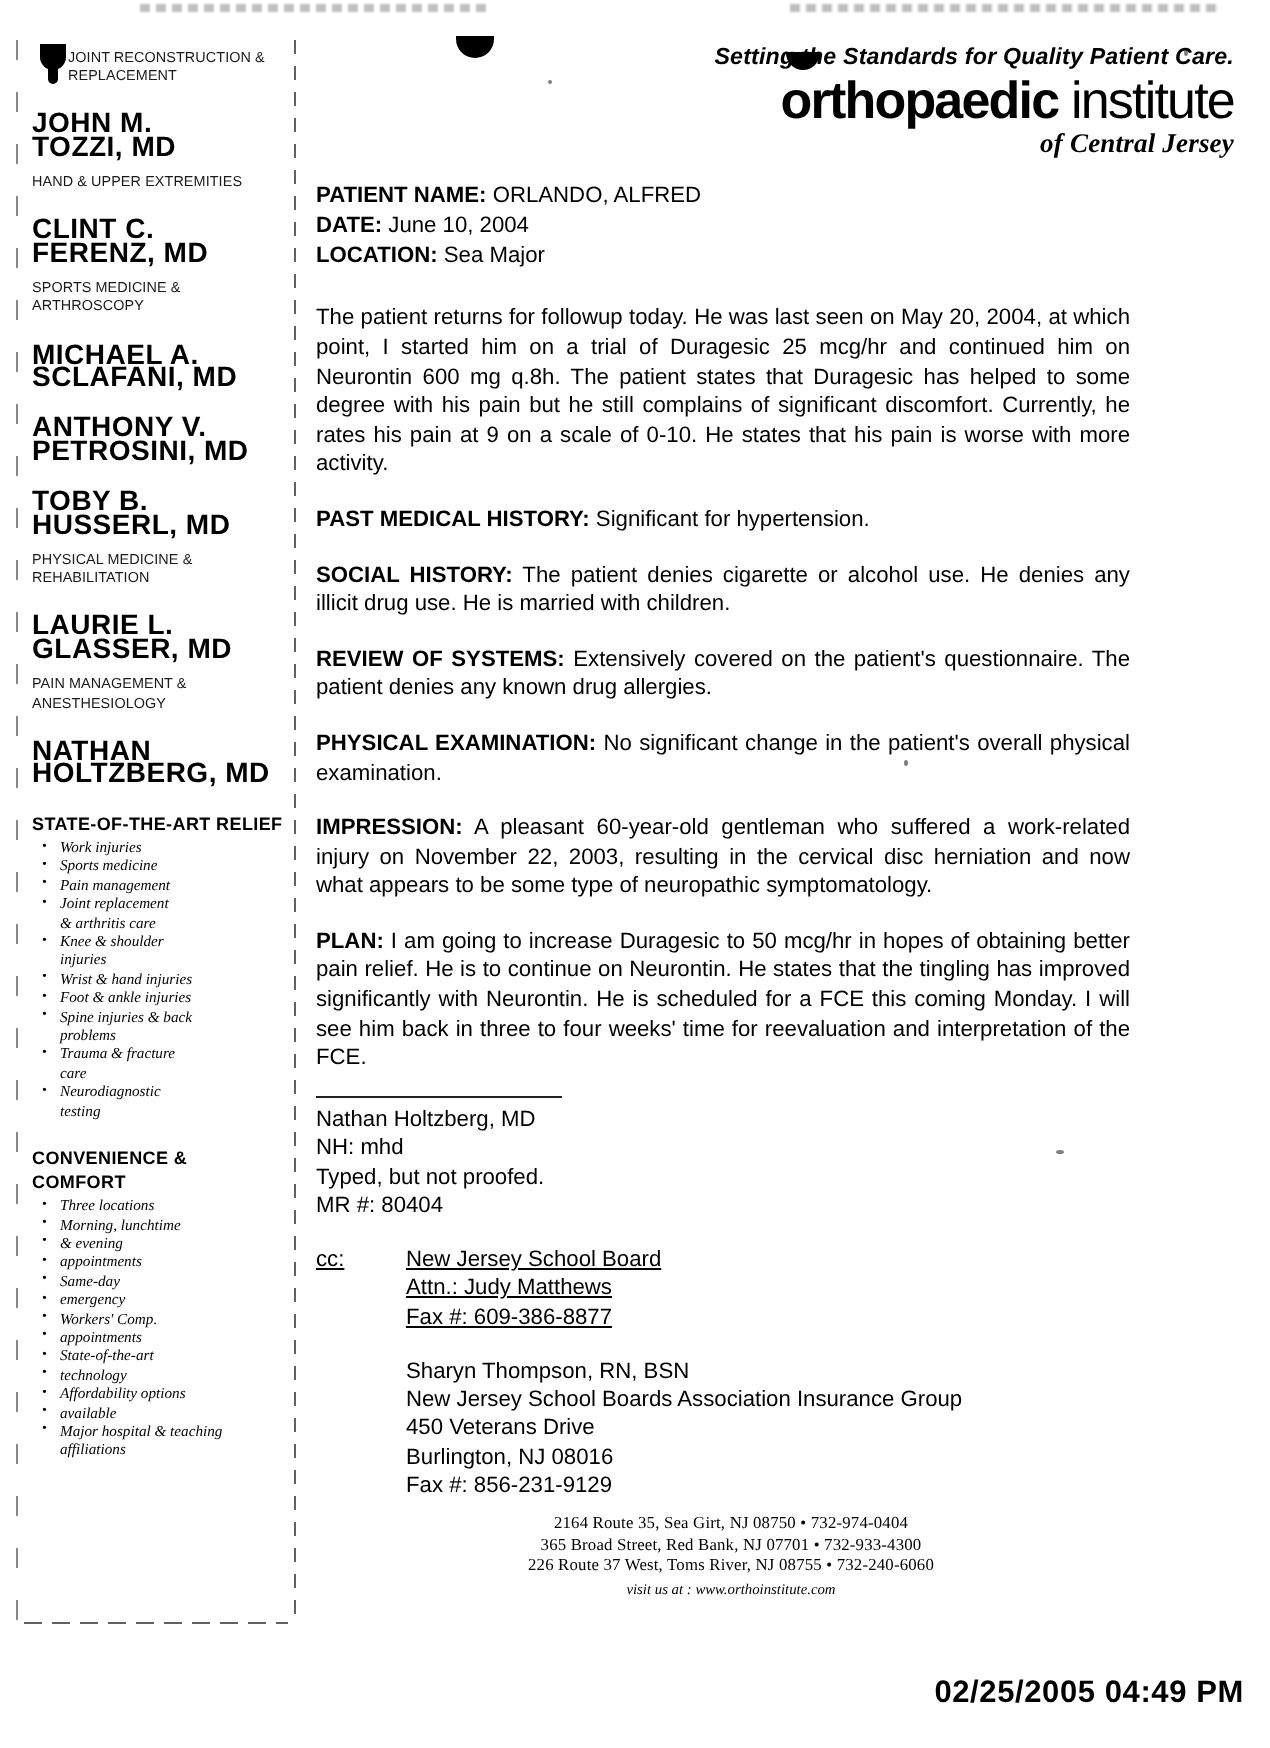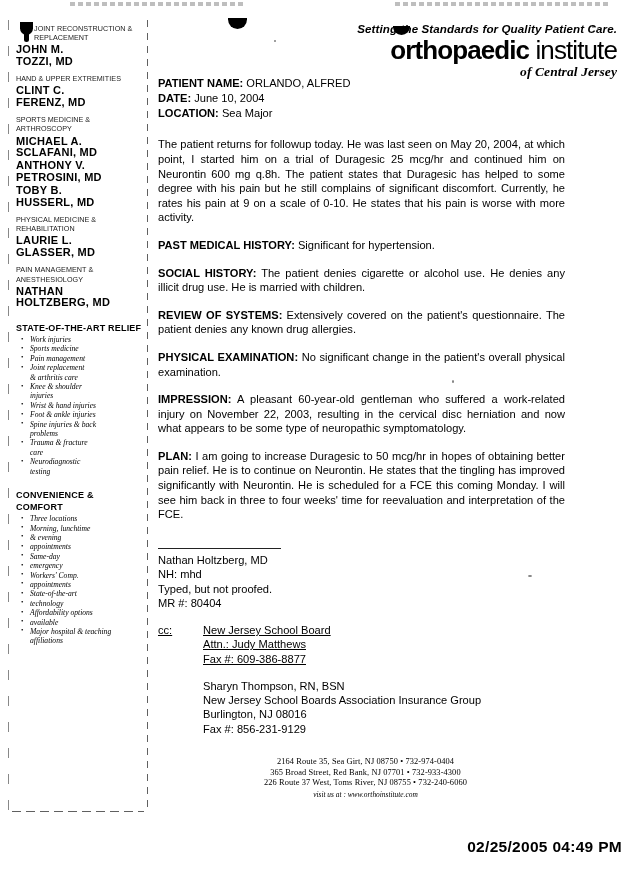--- a/index.html
+++ b/index.html
@@ -107,25 +107,25 @@
     font-size: 7.2px;
     line-height: 9.2px;
     letter-spacing: .05px;
     font-weight: 400;
     margin-top: 7px;
     color: #1a1a1a;
     font-stretch: condensed;
   }
   .spec-label.first { margin-top: 0; padding-left: 18px; }
   .doc-name {
-    font-size: 11px;
+    font-size: 14px;
     line-height: 11.4px;
     font-weight: bold;
     letter-spacing: .25px;
-    margin-top: 2px;
+    margin-top: 14px;
     color: #000;
   }
   .doc-block { margin-bottom: 1px; }
 
   .sb-heading {
     font-size: 9px;
     line-height: 11.5px;
     font-weight: bold;
     letter-spacing: .2px;
     margin-top: 14px;
@@ -202,21 +202,21 @@
     top: 18px;
     width: 19px; height: 11px;
     background: #000;
     border-radius: 0 0 19px 19px;
   }
 
   
   .doc-body {
     position: absolute;
     left: 158px;
-    top: 76px;
+    top: 91px;
     width: 407px;
     font-size: 11.1px;
     line-height: 14.6px;
   }
   .meta-line { line-height: 14.8px; }
   .meta-line .lbl { font-weight: bold; }
   .para {
     margin-top: 13px;
     text-align: justify;
   }
@@ -422,20 +422,21 @@
     <div class="cc-label">cc:</div>
     <div id="cc-recipient1">
         <div>New Jersey School Board</div>
         <div>Attn.: Judy Matthews</div>
         <div>Fax #: 609-386-8877</div>
       </div>
   </div>
   <div class="cc-group" id="cc-recipient2">
       <div>Sharyn Thompson, RN, BSN</div>
       <div>New Jersey School Boards Association Insurance Group</div>
+      <div>450 Veterans Drive</div>
       <div>Burlington, NJ 08016</div>
       <div>Fax #: 856-231-9129</div>
     </div>
 </div>
 
 <div class="footer">
   <div id="footer-lines">
       <div>2164 Route 35, Sea Girt, NJ 08750 • 732-974-0404</div>
       <div>365  Broad Street, Red Bank, NJ 07701 • 732-933-4300</div>
       <div>226 Route  37  West, Toms  River, NJ 08755 •  732-240-6060</div>

